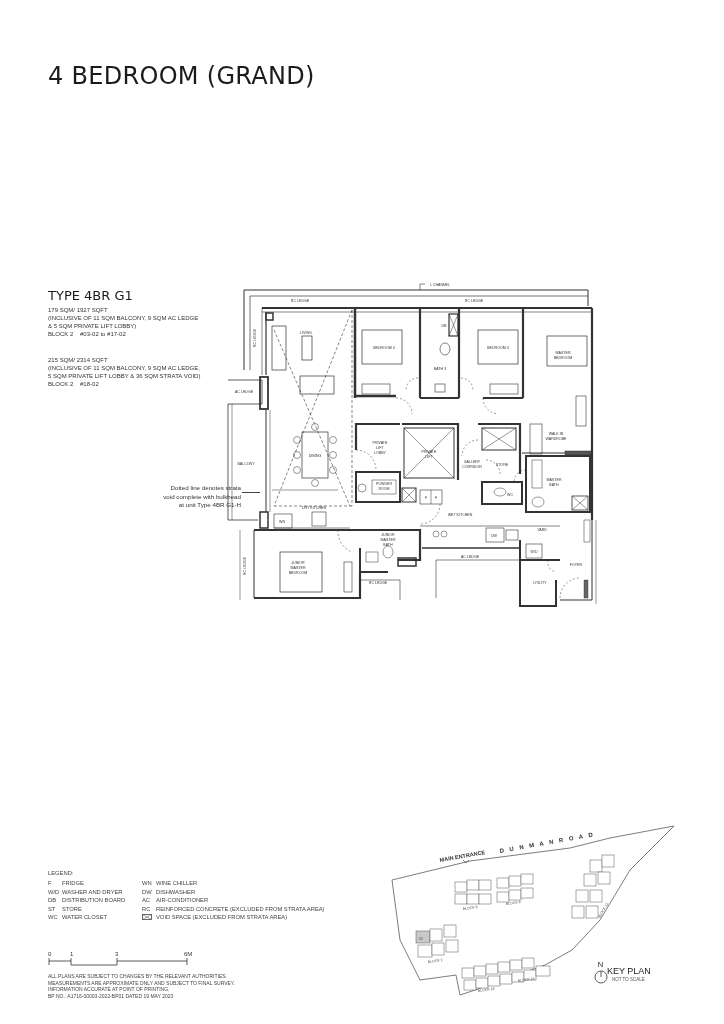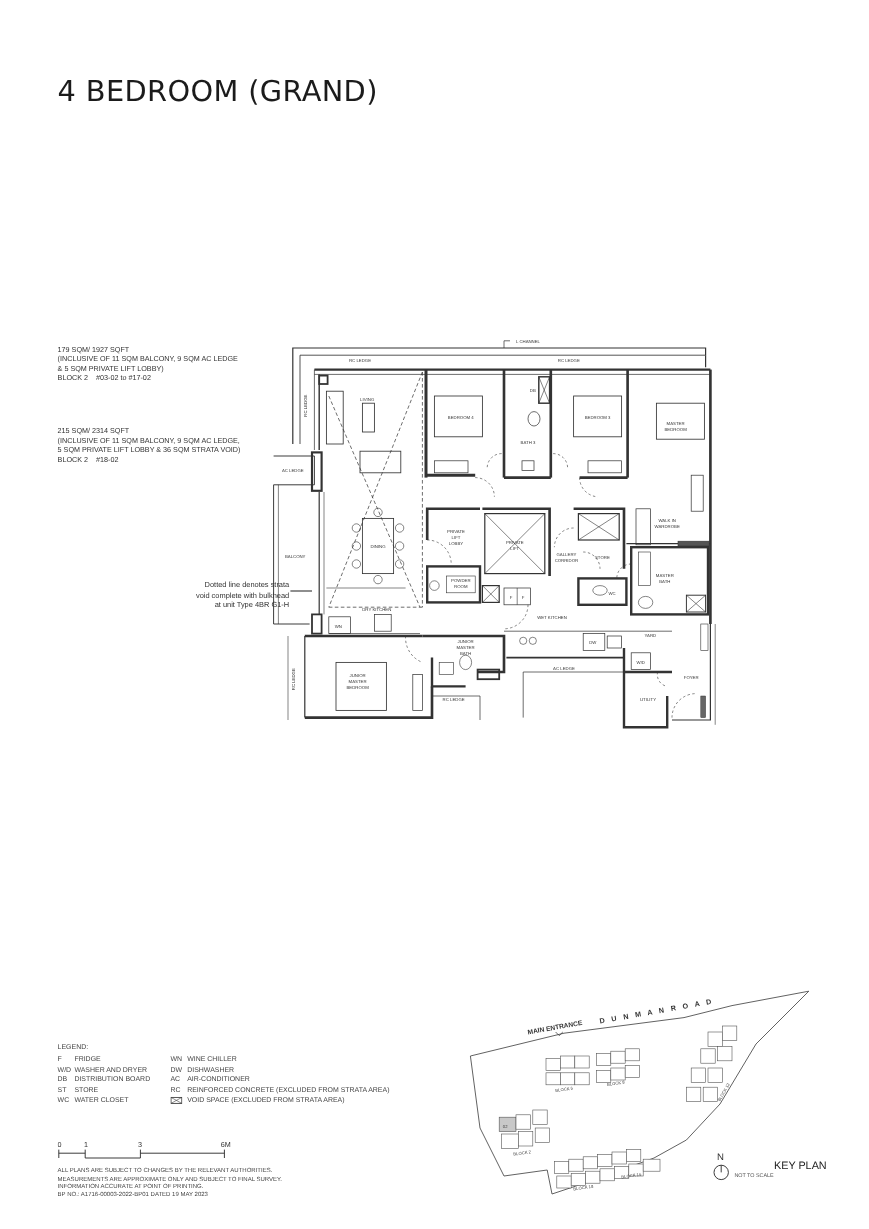--- a/index.html
+++ b/index.html
@@ -10,30 +10,31 @@
   .type-line{font-size:6px;line-height:8px;color:#333;white-space:nowrap;}
   .note{position:absolute;left:96px;top:484px;width:145px;text-align:right;font-size:6.2px;line-height:8.5px;color:#333;}
   .note-line{position:absolute;left:242px;top:492px;width:18px;height:1px;background:#444;}
   svg text{font-family:"Liberation Sans",sans-serif;}
   .legend{position:absolute;left:48px;top:870px;font-size:5.8px;color:#444;}
   .legend-title{margin-bottom:4px;}
   .legend-grid{display:grid;grid-template-columns:14px 80px 14px 180px;row-gap:2.5px;}
   .scale{position:absolute;left:48px;top:950px;}
   .disclaimer{position:absolute;left:48px;top:973px;font-size:5px;line-height:6.5px;color:#444;}
   .keyplan{position:absolute;left:390px;top:800px;}
-  .key-label{position:absolute;left:607px;top:966px;font-size:9px;color:#222;margin-left:38px;}
+  .key-label{position:absolute;left:607px;top:966px;font-size:9px;color:#222;}
   .key-sub{position:absolute;left:612px;top:977px;font-size:4.5px;color:#555;}
   .north{position:absolute;left:593px;top:960px;}
 </style>
 </head>
 <body>
 
 <div class="page-title">4 BEDROOM (GRAND)</div>
 
 <div class="type-block" style="top:288px;">
+  <div class="type-title">TYPE 4BR G1</div>
   <div class="type-line">179 SQM/ 1927 SQFT</div>
   <div class="type-line">(INCLUSIVE OF 11 SQM BALCONY, 9 SQM AC LEDGE</div>
   <div class="type-line">&amp; 5 SQM PRIVATE LIFT LOBBY)</div>
   <div class="type-line"><span>BLOCK 2</span>&nbsp;&nbsp;&nbsp;&nbsp;<span>#03-02 to #17-02</span></div>
 </div>
 
 <div class="type-block" style="top:356px;">
   <div class="type-line">215 SQM/ 2314 SQFT</div>
   <div class="type-line">(INCLUSIVE OF 11 SQM BALCONY, 9 SQM AC LEDGE,</div>
   <div class="type-line">5 SQM PRIVATE LIFT LOBBY &amp; 36 SQM STRATA VOID)</div>

